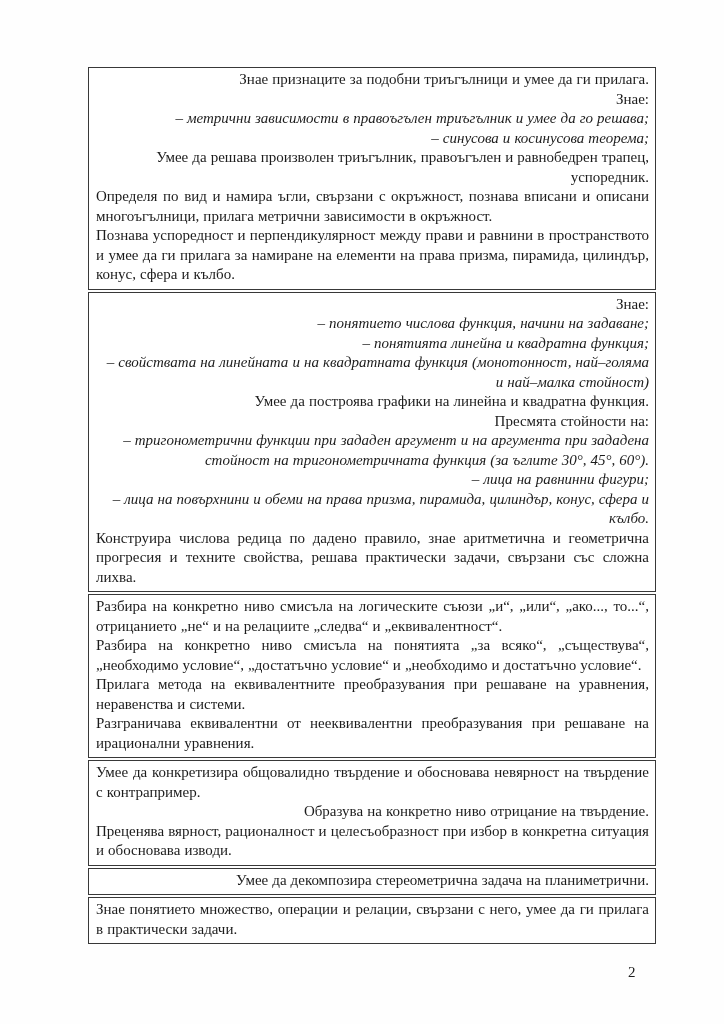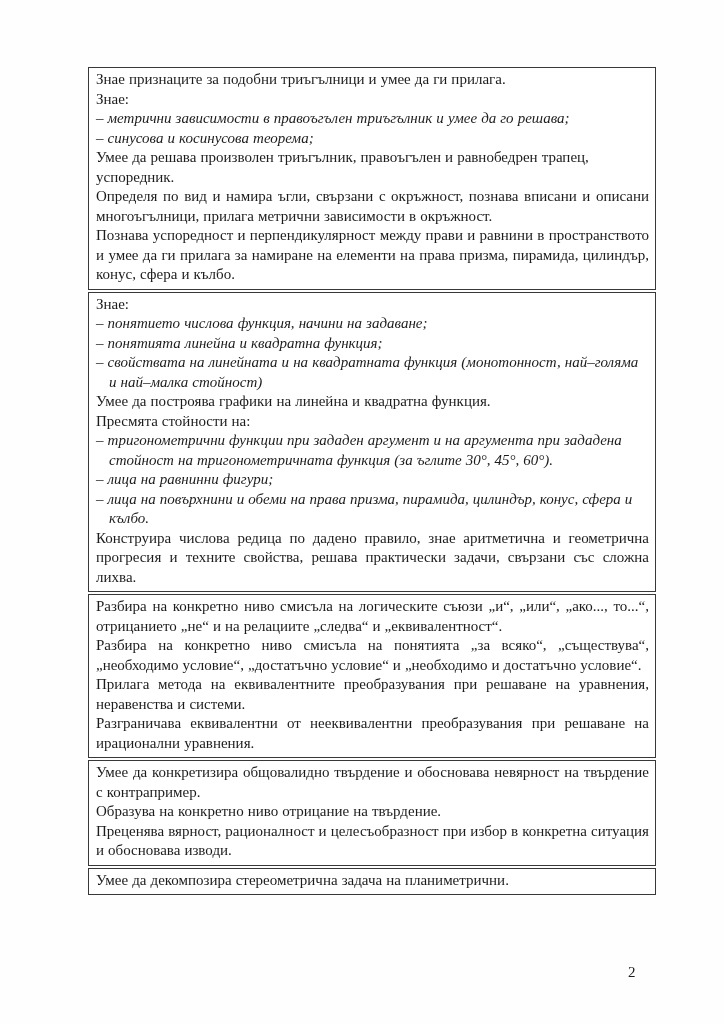--- a/index.html
+++ b/index.html
@@ -22,21 +22,21 @@
   }
   .content-box {
     border: 1px solid #383838;
     padding: 2px 6px 4px 7px;
     margin-bottom: 2px;
     background: #ffffff;
   }
   .para {
     font-size: 15px;
     line-height: 19.5px;
-    text-align: left;
+    text-align: right;
     word-spacing: 0.02em;
   }
   .para.justify { text-align: justify; }
   .para.bullet {
     padding-left: 13px;
     text-indent: -13px;
     font-style: italic;
   }
   .page-number {
     position: absolute;
@@ -79,15 +79,18 @@
         <p class="para justify">Разграничава еквивалентни от нееквивалентни преобразувания при решаване на ирационални уравнения.</p>
       </div>
       <div class="content-box">
         <p class="para justify">Умее да конкретизира общовалидно твърдение и обосновава невярност на твърдение с контрапример.</p>
         <p class="para normal">Образува на конкретно ниво отрицание на твърдение.</p>
         <p class="para justify">Преценява вярност, рационалност и целесъобразност при избор в конкретна ситуация и обосновава изводи.</p>
       </div>
       <div class="content-box">
         <p class="para normal">Умее да декомпозира стереометрична задача на планиметрични.</p>
       </div>
+      <div class="content-box">
+        <p class="para justify">Знае понятието множество, операции и релации, свързани с него, умее да ги прилага в практически задачи.</p>
+      </div>
     </div>
   <div class="page-number">2</div>
 </div>
 
 </body></html>

